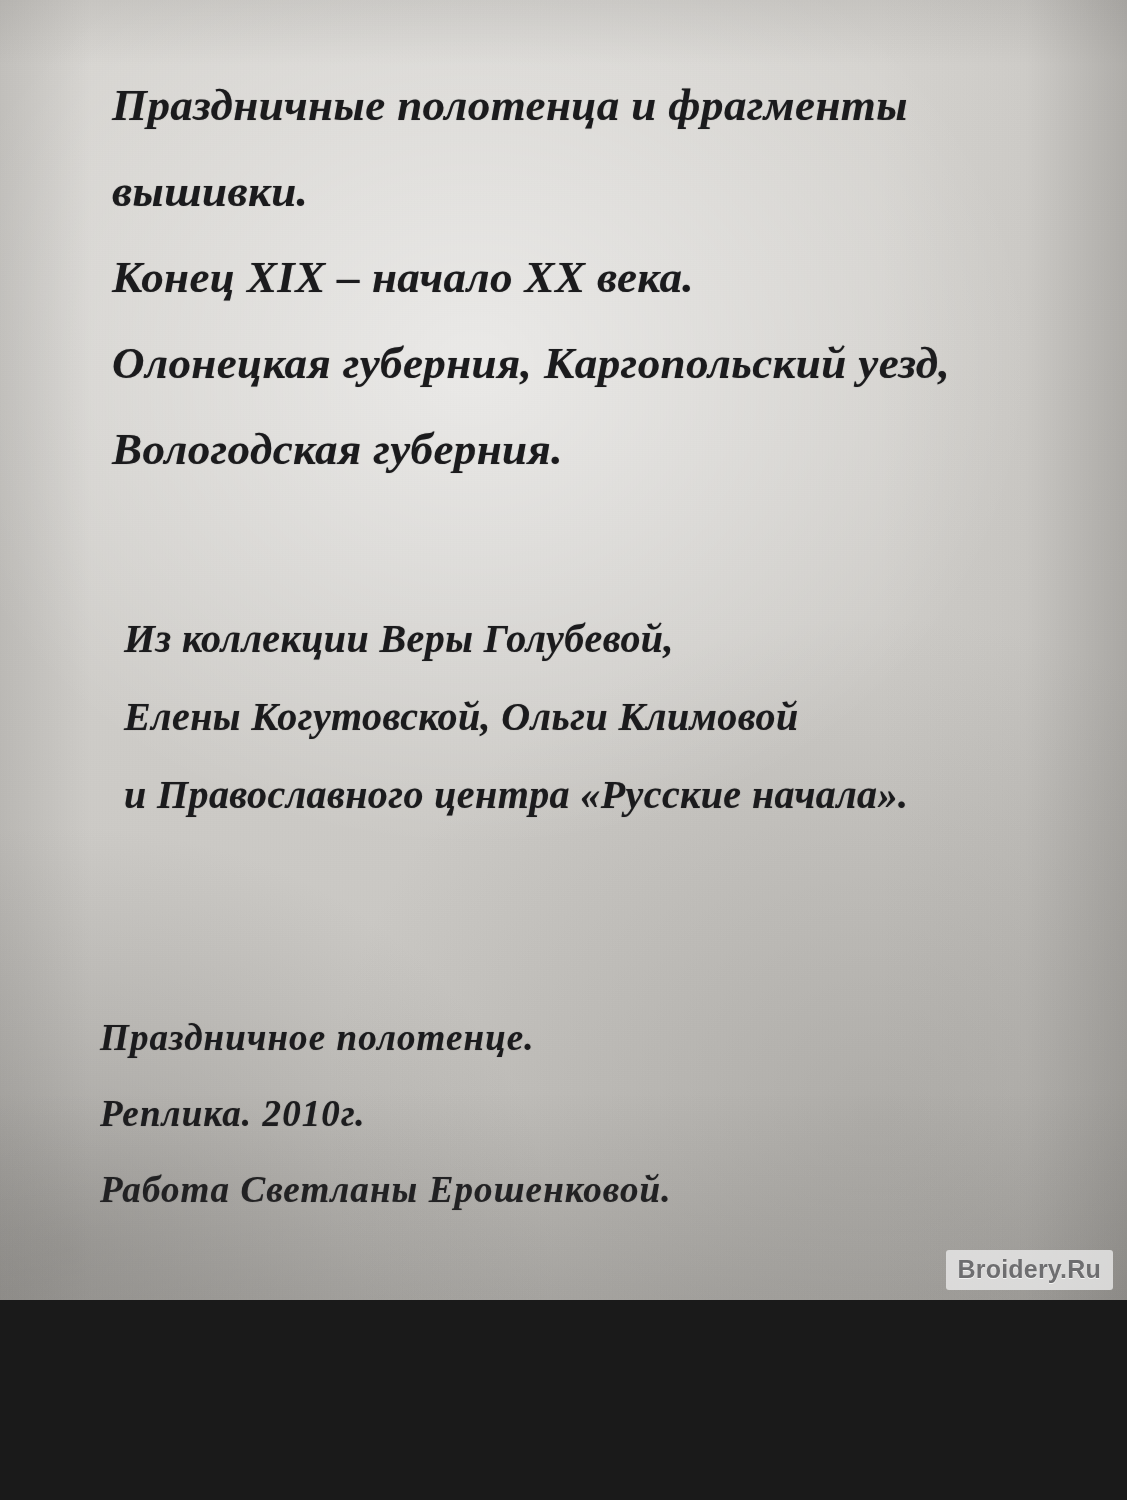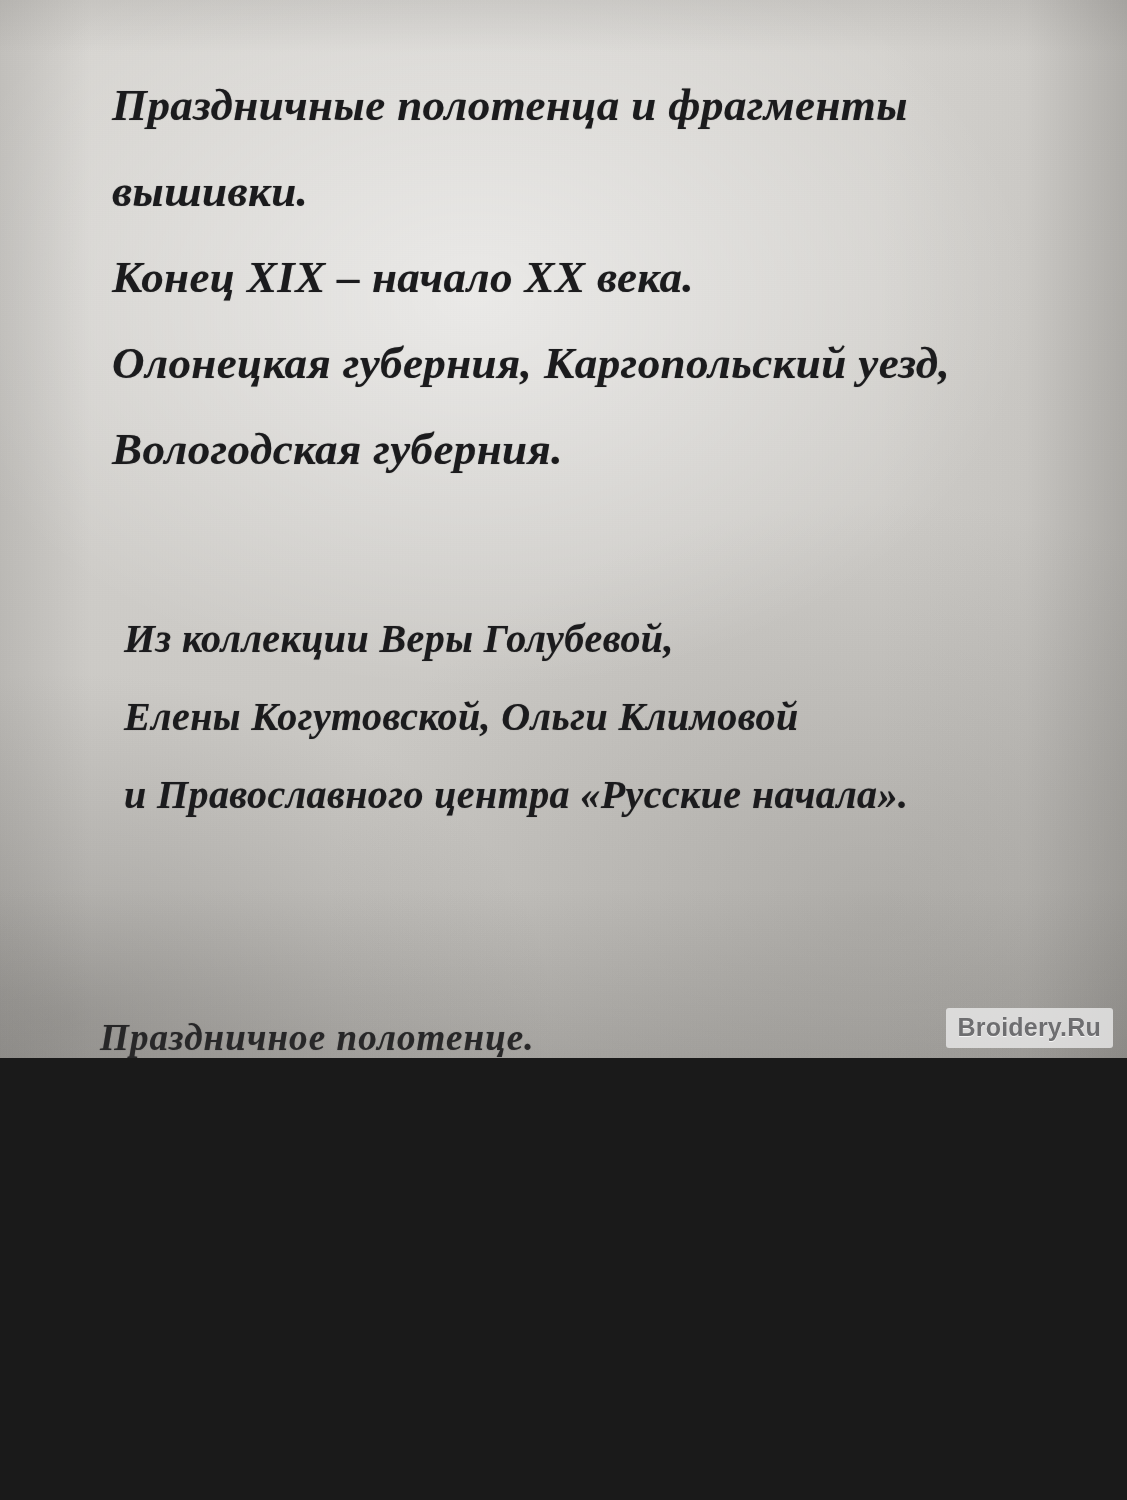--- a/index.html
+++ b/index.html
@@ -4,21 +4,21 @@
 <style>
   html, body {
     margin: 0;
     padding: 0;
     background: #1a1a1a;
   }
 
   #page {
     position: relative;
     width: 1127px;
-    height: 1058px;
+    height: 1300px;
     overflow: hidden;
     background: #cfcdc9;
     font-family: "Liberation Serif", serif;
   }
 
   
   .paper {
     position: absolute;
     inset: 0;
     background:

